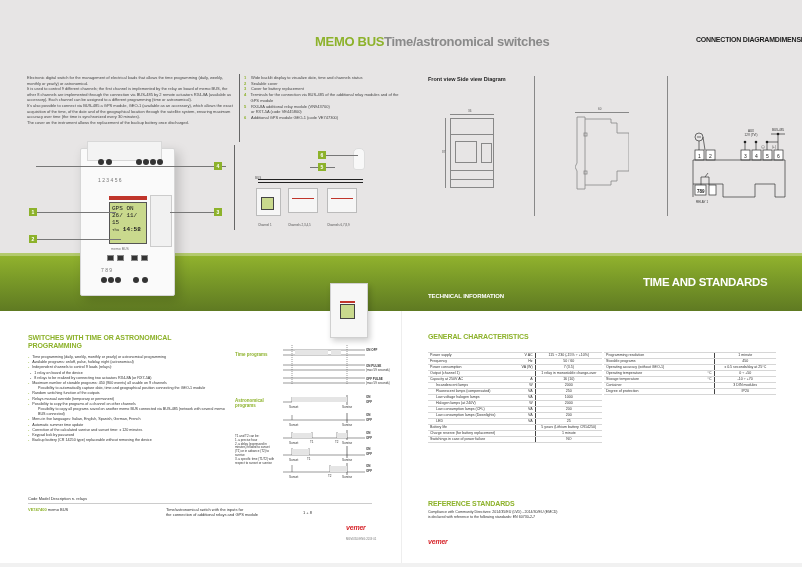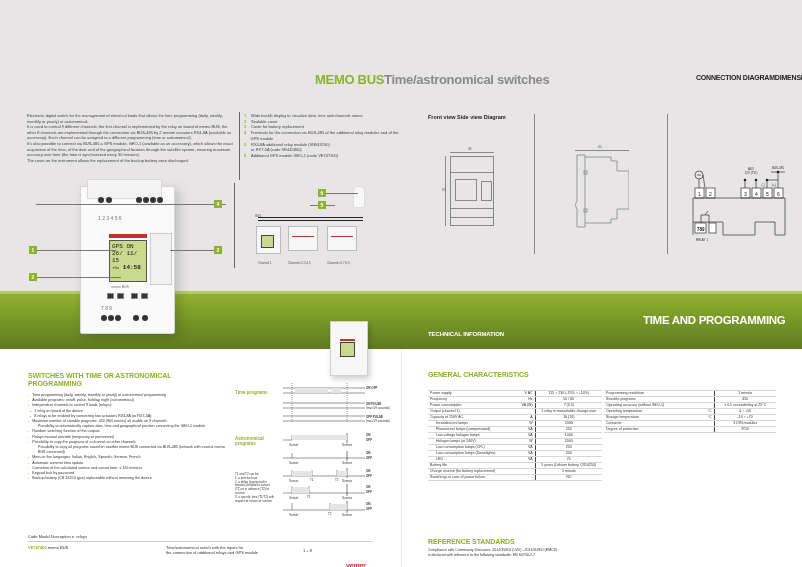--- a/index.html
+++ b/index.html
@@ -1,17 +1,17 @@
 <!DOCTYPE html>
 <html><head>
 <meta charset="utf-8">
 <style>
   * { box-sizing: border-box; margin: 0; padding: 0; }
   html, body { width: 802px; height: 567px; overflow: hidden; background: #e7e5e5; font-family: "Liberation Sans", sans-serif; color: #333; }
-  .page { position: relative; width: 802px; height: 407px; margin-top: 38px; }
+  .page { position: relative; width: 802px; height: 407px; }
 
   
   .top { position: absolute; left: 0; top: 0; width: 802px; height: 253px; background: #e7e5e5; }
   .title { position: absolute; left: 315px; top: 34px; font-size: 13px; font-weight: bold; letter-spacing: -0.3px; font-family: "Liberation Sans", sans-serif; }
   .title .brand { color: #8db22b; }
   .title .rest { color: #8a8a8a; }
   .conn-title { position: absolute; left: 696px; top: 36px; font-size: 7px; font-weight: bold; color: #222; white-space: nowrap; letter-spacing: -0.2px; }
 
   .intro { position: absolute; left: 27px; top: 75px; width: 210px; font-size: 4px; line-height: 5.6px; color: #444; }
   .intro p { margin: 0; }
@@ -249,21 +249,21 @@
         <div class="redline"></div>
       </div>
     <div class="modlabel" style="left:258px; top:223px;">Channel 1</div>
     <div class="modlabel" style="left:288px; top:223px;">Channels 2,3,4,5</div>
     <div class="modlabel" style="left:327px; top:223px;">Channels 6,7,8,9</div>
   </div>
 
   <div class="band">
     <div class="shadowtop"></div>
   </div>
-  <div class="time-mgmt">TIME AND PROGRAMMING</div>
+  <div class="time-mgmt">TIME AND STANDARDS</div>
   <div class="tech-info">TECHNICAL INFORMATION</div>
 
   <div class="device">
     <div class="upper"></div>
     <div class="screw" style="left:17px; top:10px;"></div>
     <div class="screw" style="left:25px; top:10px;"></div>
     <div class="screw" style="left:55px; top:10px;"></div>
     <div class="screw" style="left:62px; top:10px;"></div>
     <div class="screw" style="left:69px; top:10px;"></div>
     <div class="screw" style="left:76px; top:10px;"></div>

